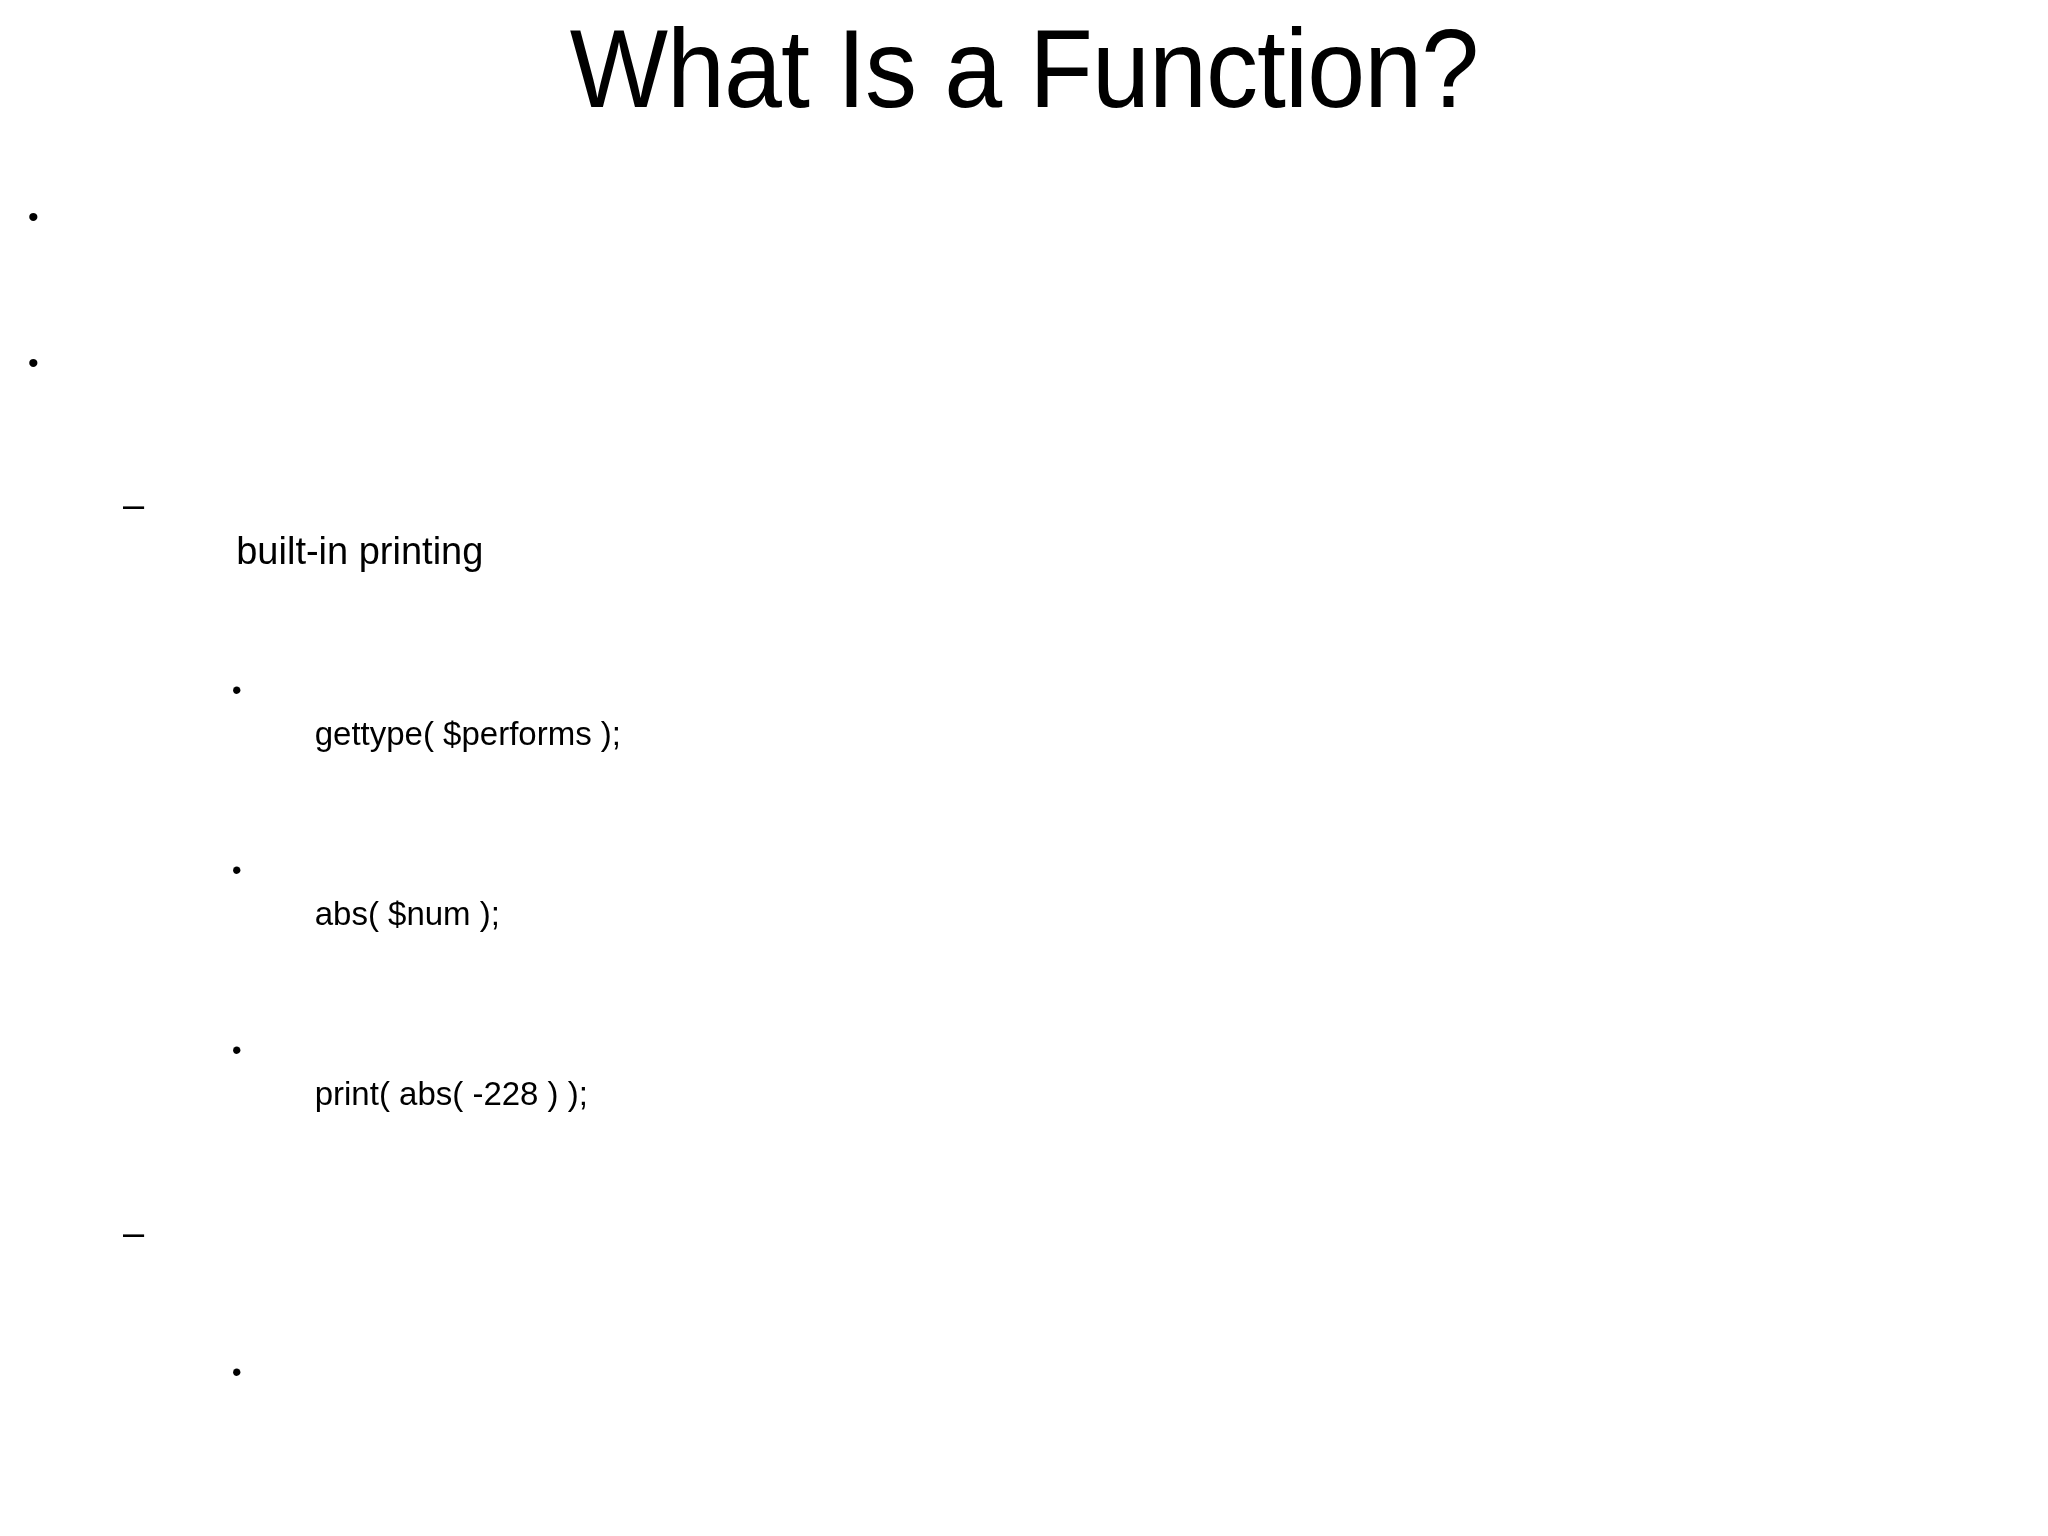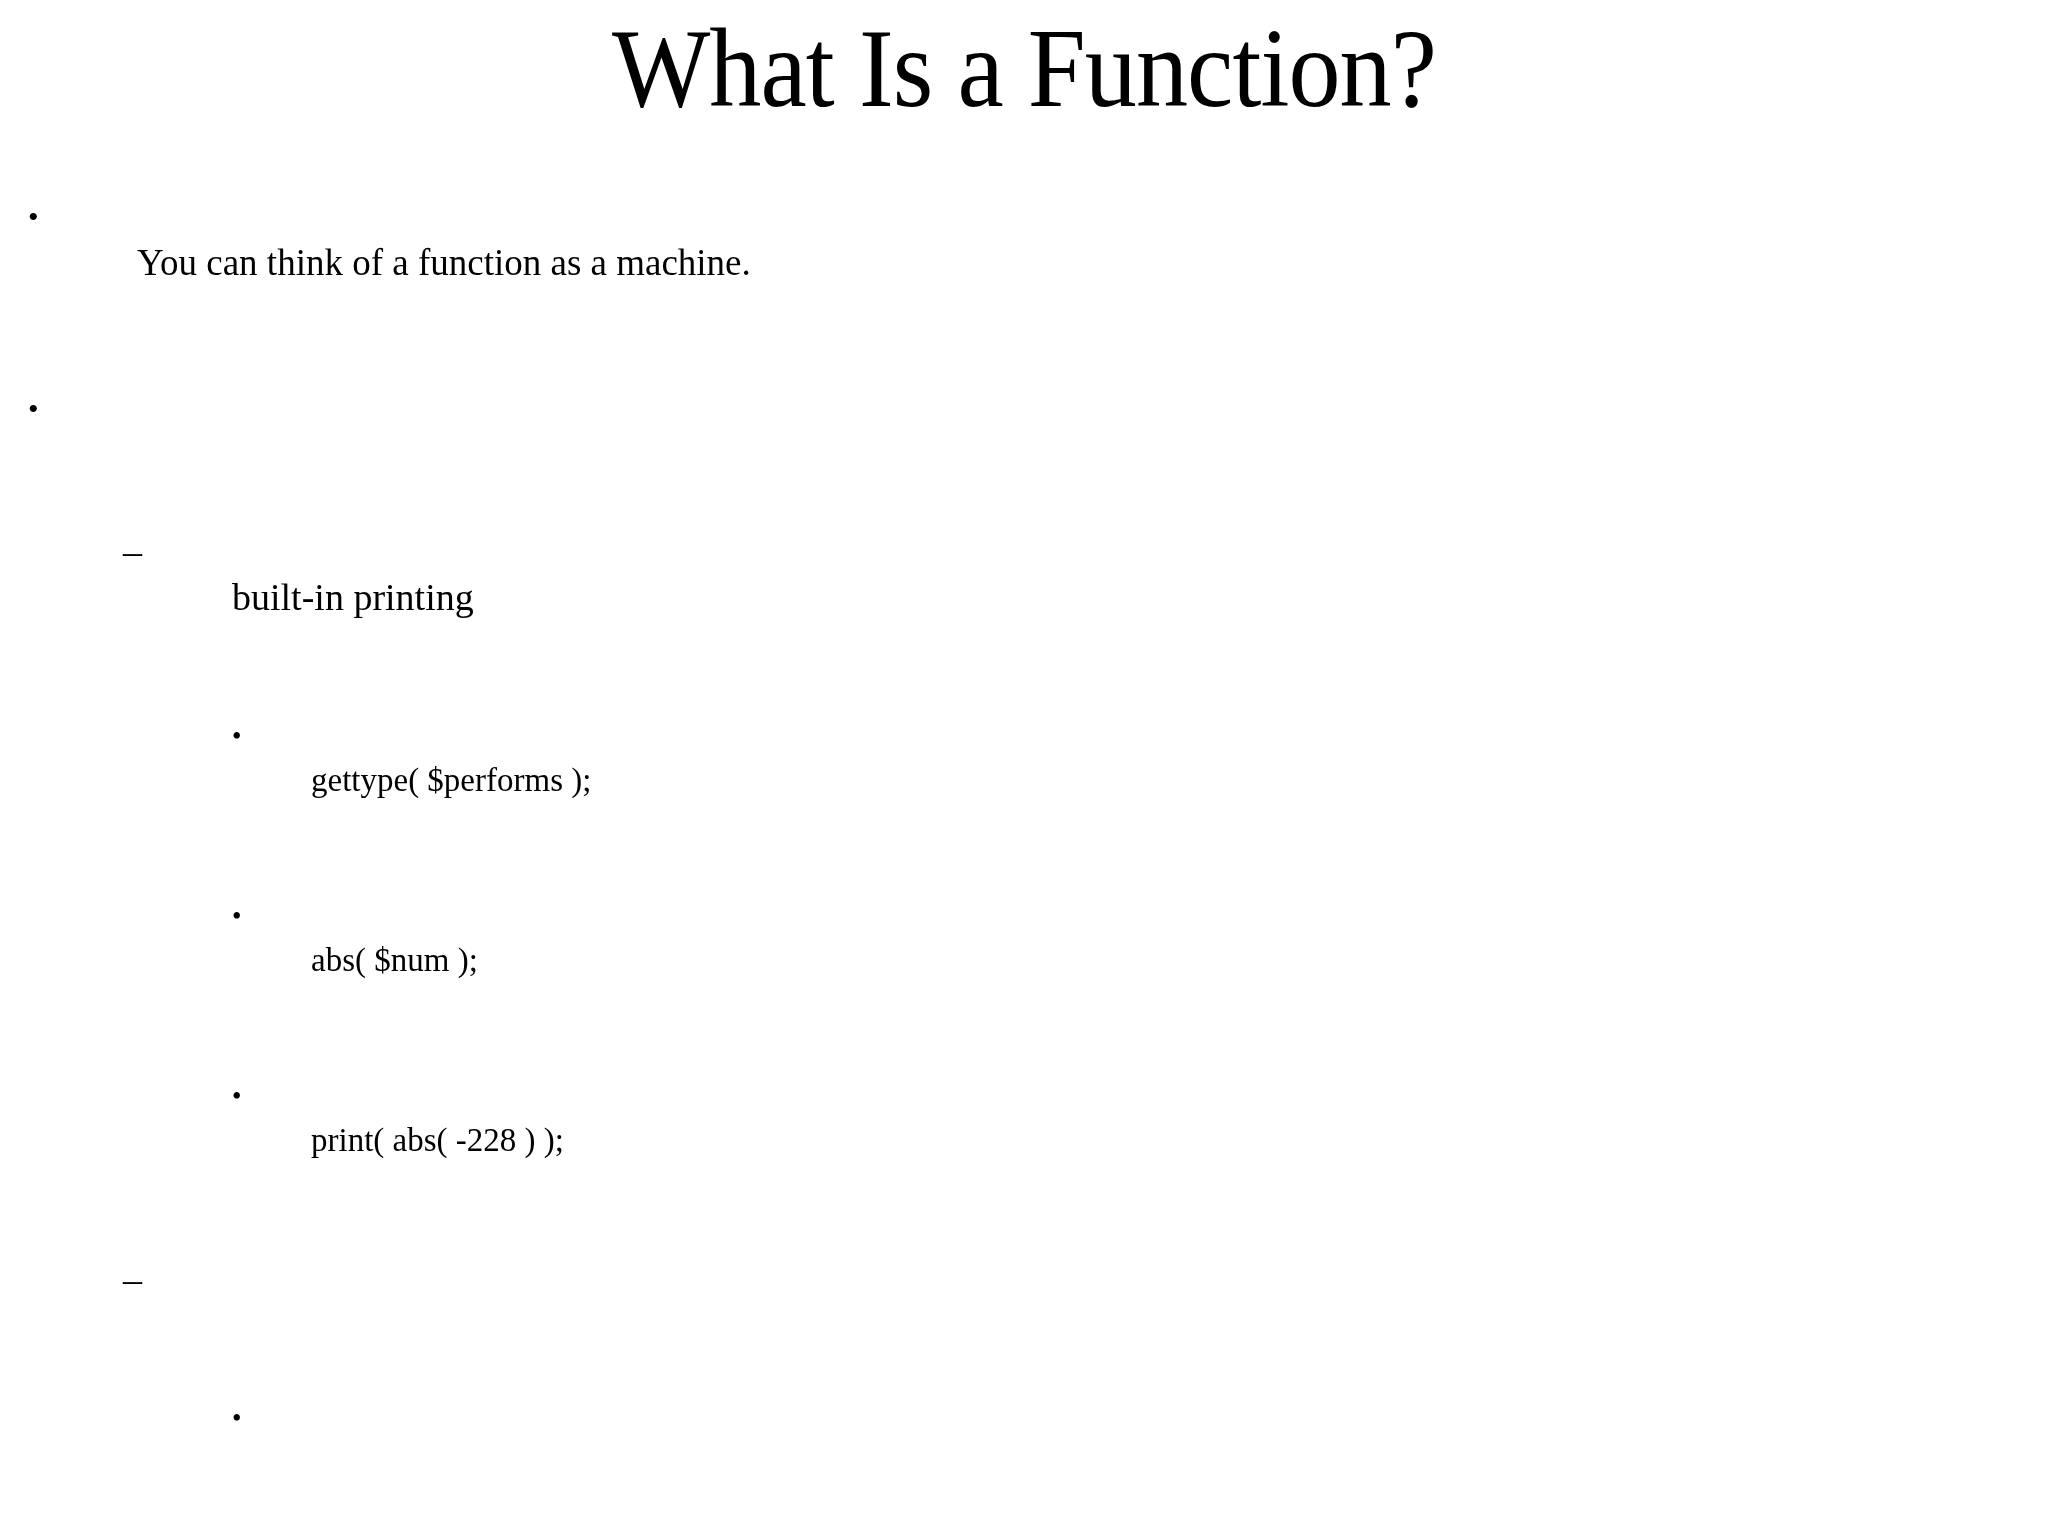--- a/index.html
+++ b/index.html
@@ -6,21 +6,21 @@
     margin: 0;
     padding: 0;
     background: #ffffff;
   }
   .slide {
     position: relative;
     width: 2048px;
     height: 1536px;
     background: #ffffff;
     color: #000000;
-    font-family: Liberation Serif, serif;
+    font-family: Liberation Sans, sans-serif;
     overflow: hidden;
   }
   .title {
     margin: 10px 0 0 0;
     text-align: center;
     font-size: 112px;
     font-weight: 400;
     line-height: 1.05;
     letter-spacing: -1px;
     transform: scaleX(0.93);
@@ -55,21 +55,20 @@
   .b3 .marker { left: 232px; }
 </style>
 </head>
 <body>
 
 <div class="slide">
   <h1 class="title">What Is a Function?</h1>
   <div class="content">
       <div class="row b1">
     <span class="marker">•</span>
-    <span class="text">You can think of a function as a machine.</span>
   </div>
       <div class="row b1">
     <span class="marker">•</span>
   </div>
       <div class="row b2">
     <span class="marker">–</span>
     <span class="text">built-in printing</span>
   </div>
       <div class="row b3">
     <span class="marker">•</span>

